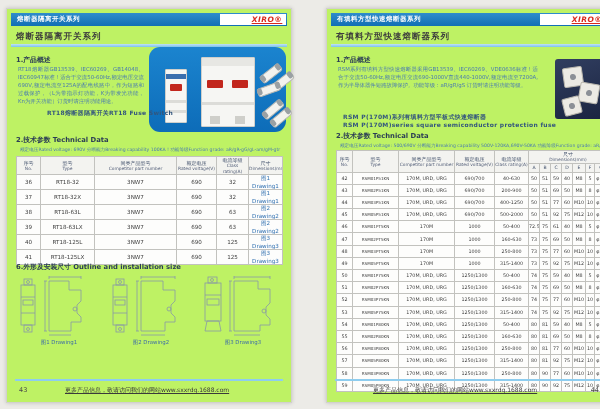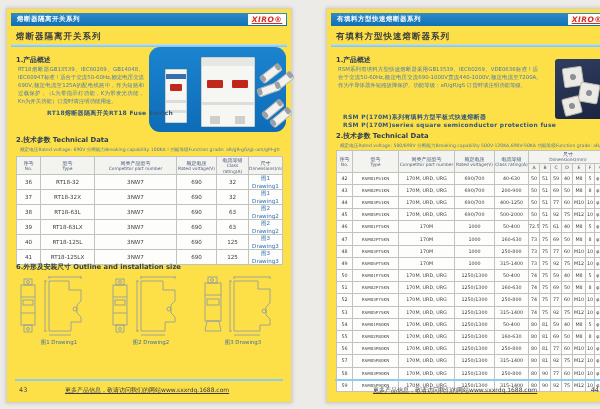--- a/index.html
+++ b/index.html
@@ -3,38 +3,38 @@
 <meta charset="utf-8">
 <style>
   html,body{margin:0;padding:0;}
   body{
     width:600px;height:409px;background:#ecebe7;
     font-family:"DejaVu Sans","Liberation Sans",sans-serif;
     position:relative;overflow:hidden;
   }
   .page{
     position:absolute;top:8px;width:284px;height:393px;
-    background:#fde047;border:1px solid #d2d1cd;
+    background:#bef264;border:1px solid #d2d1cd;
     box-shadow:0 0 4px rgba(0,0,0,.18);
   }
   .page.left{left:6px;}
   .page.right{left:310px;margin-left:16px;}
 
   
   .header-bar{
     position:absolute;top:4px;left:4px;right:4px;height:13px;
     background:linear-gradient(180deg,#2e8ccb,#116fb4);
   }
   .bar-title{
     position:absolute;left:6px;top:0;line-height:13px;
     color:#ffffff;font-size:6.5px;font-weight:bold;letter-spacing:.5px;
   }
   .logo-box{
     position:absolute;right:1px;top:1px;bottom:1px;width:38px;
-    background:#ffffff;display:flex;align-items:center;justify-content:center;
+    background:#ffffff;display:flex;align-items:center;justify-content:center;padding-left:28px;
   }
   .logo-text{
     color:#d9291c;font-size:7.5px;font-weight:bold;font-style:italic;
     text-decoration:underline;letter-spacing:.5px;
   }
 
   .page-title{
     position:absolute;top:22px;left:9px;right:9px;
     font-size:8.5px;font-weight:bold;color:#3d3d3d;letter-spacing:1px;
   }

